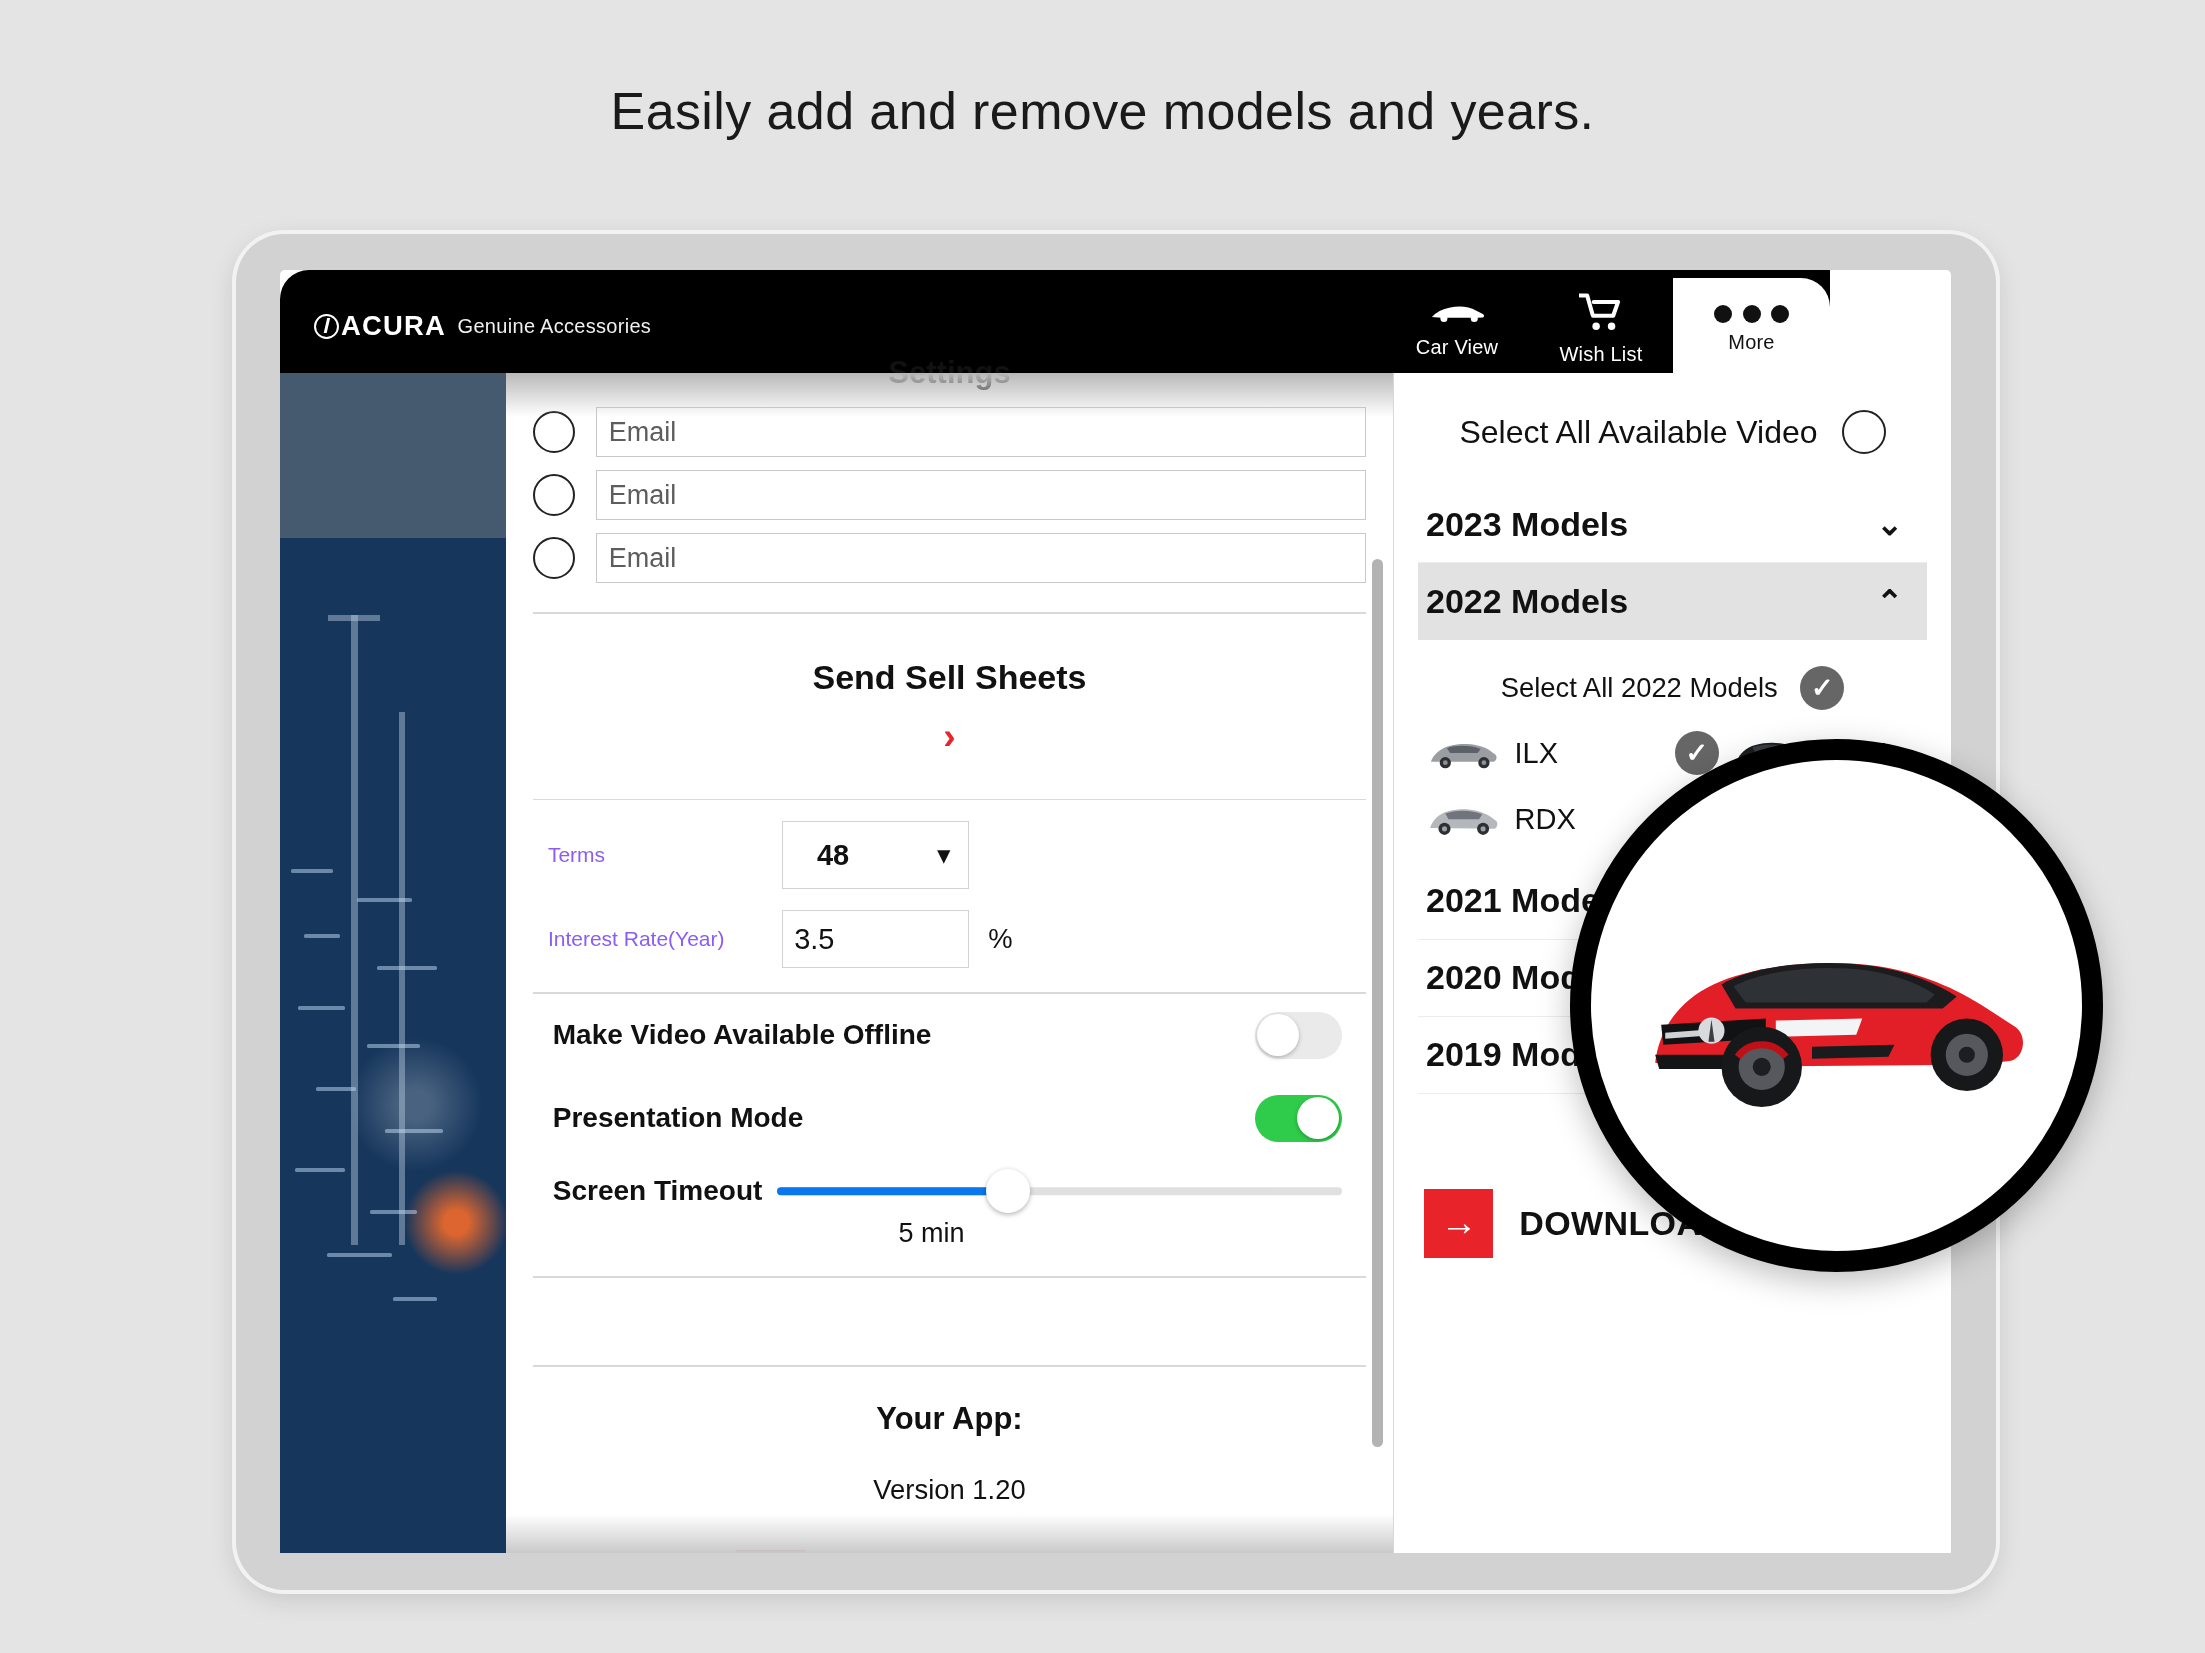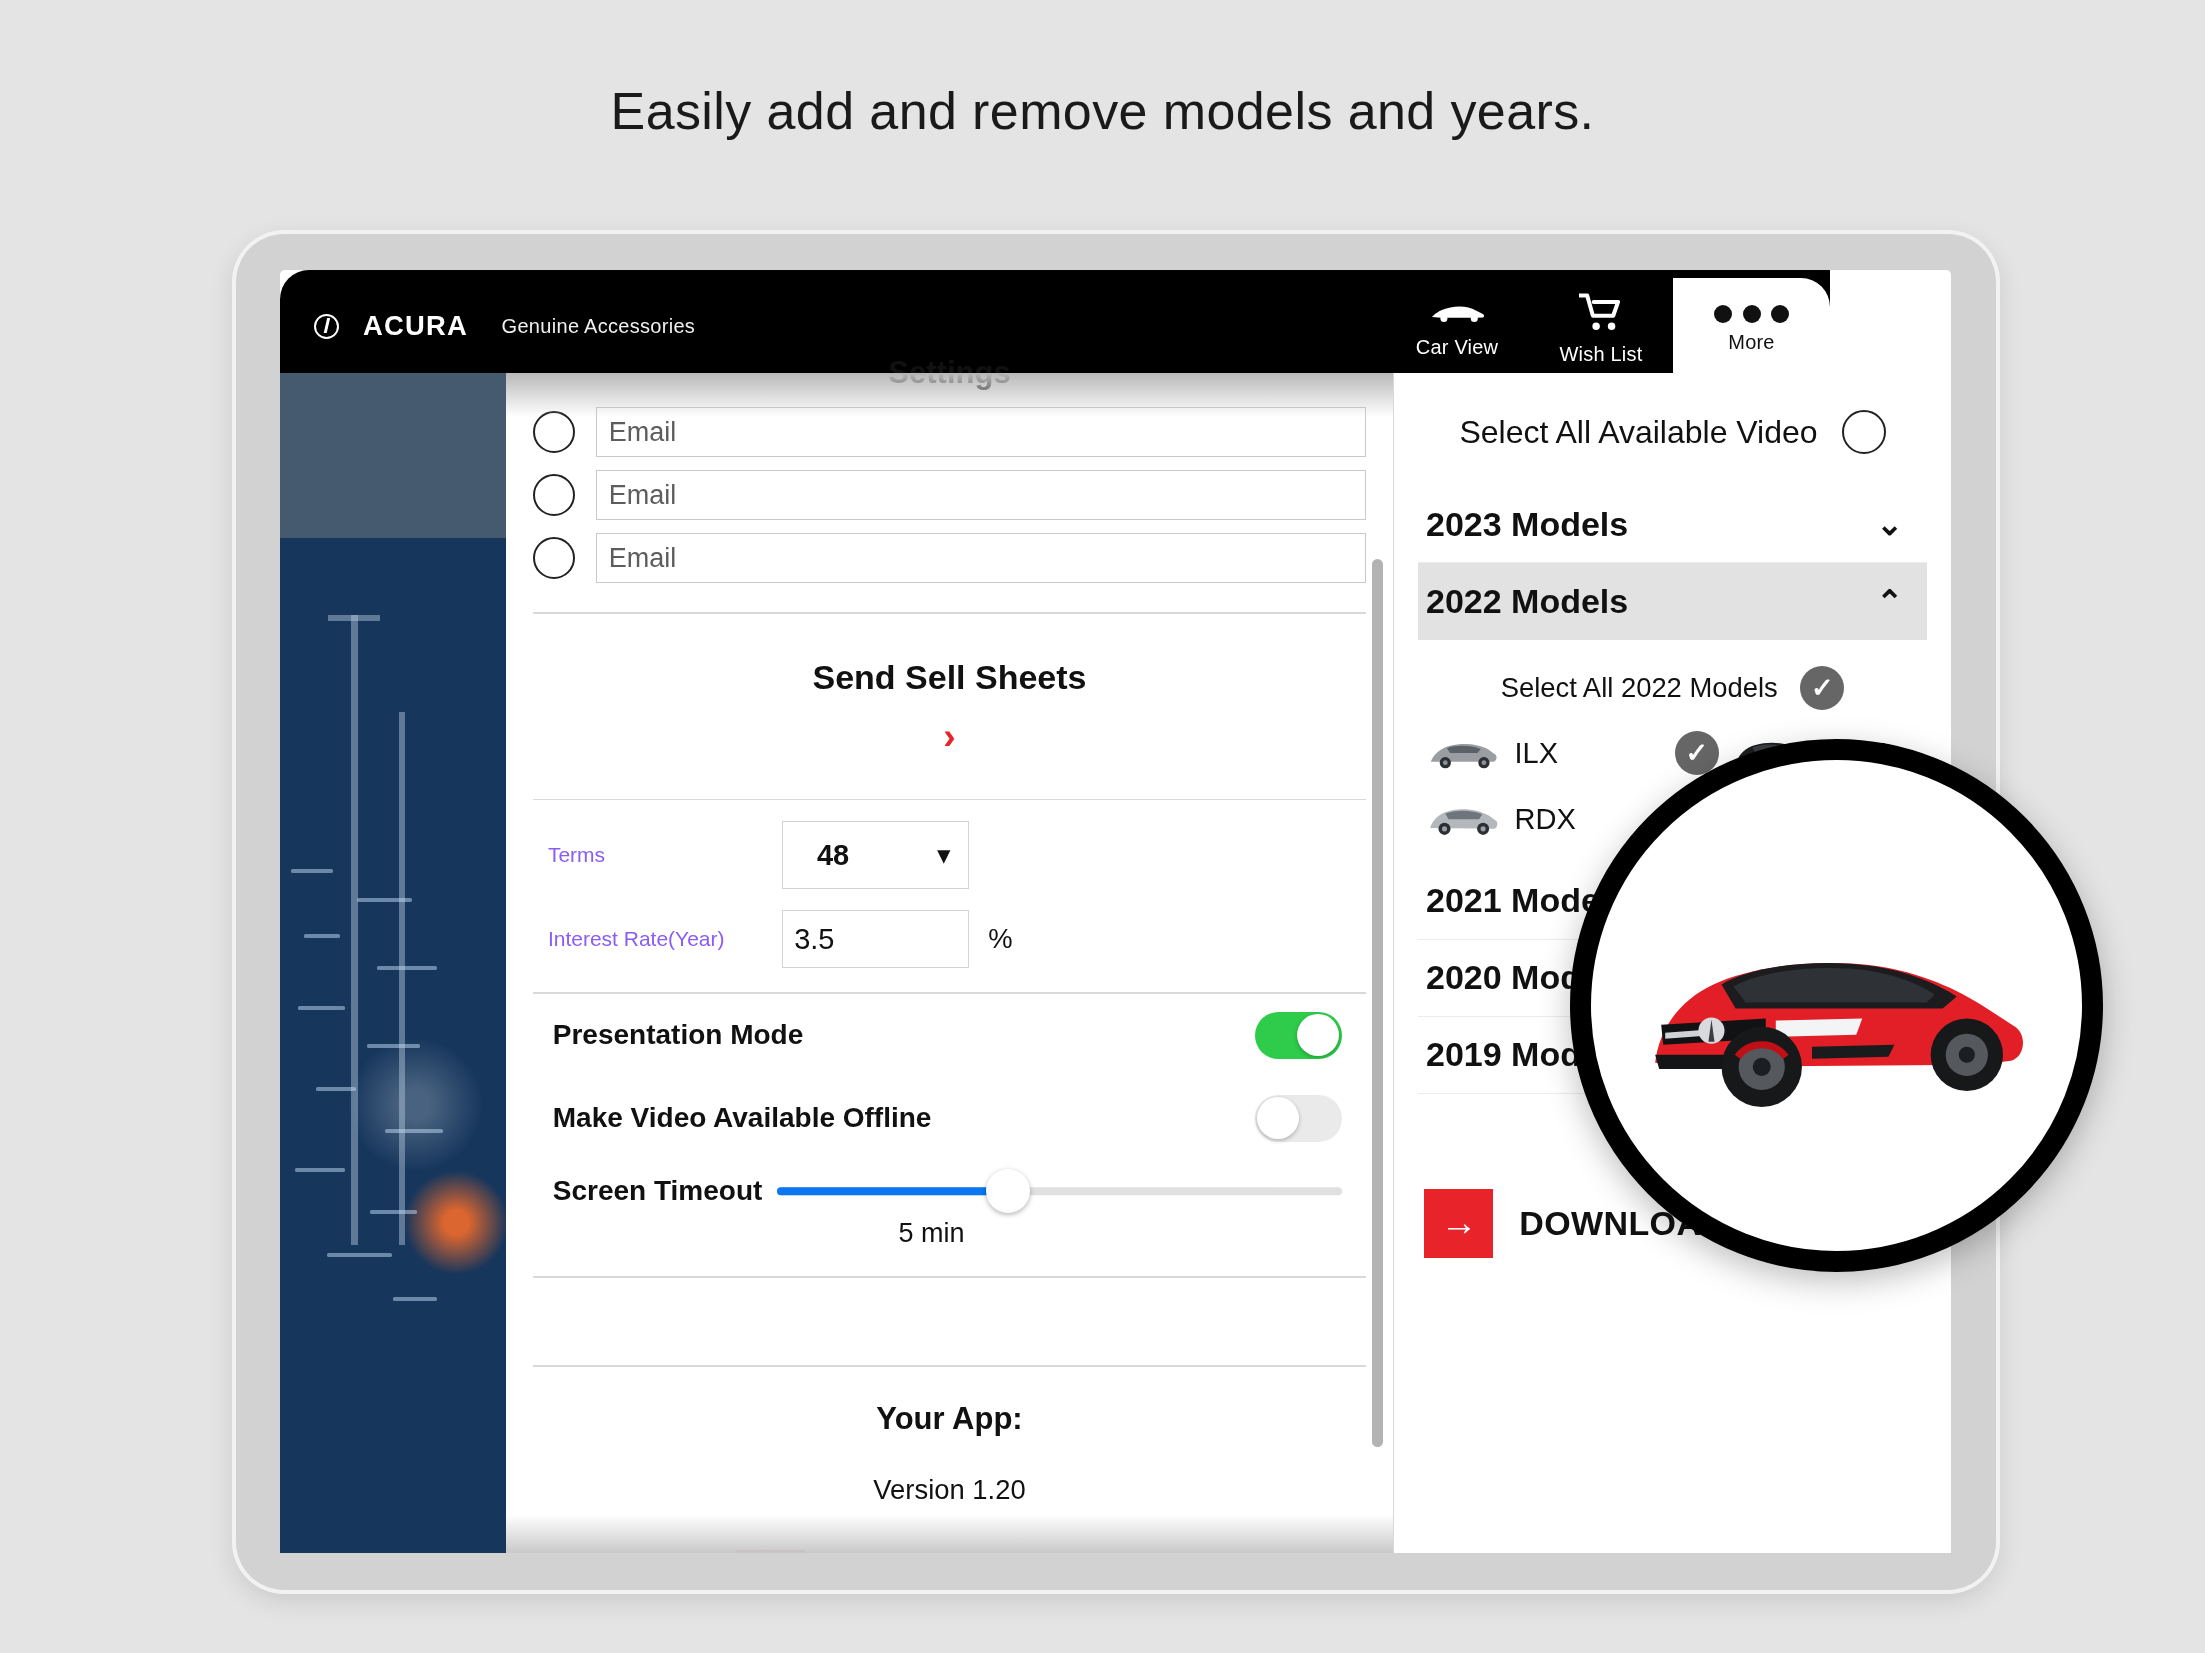--- a/index.html
+++ b/index.html
@@ -50,21 +50,21 @@
 
   
   .topnav {
     position: absolute; left: 0; top: 0;
     width: 1550px; height: 103px;
     background: #000;
     border-top-left-radius: 29px;
   }
   .brand {
     position: absolute; left: 34px; top: 40px;
-    display: flex; align-items: center; gap: 24px;
+    display: flex; align-items: center; gap: 2px;
   }
   .brand-caliper {
     width: 25px; height: 25px; border-radius: 50%;
     border: 2.4px solid #fff; position: relative; flex: none;
   }
   .brand-caliper::after {
     content: ""; position: absolute;
     left: 50%; top: 2.4px; width: 3.2px; height: 15.3px;
     background: #fff; transform: translateX(-50%) skewX(-13deg);
   }
@@ -428,29 +428,29 @@
           <div class="field-row">
             <span class="field-label">Interest Rate(Year)</span>
             <div class="text-box">3.5</div>
             <span class="pct">%</span>
           </div>
 
           <div style="height:24px"></div>
           <hr class="hr">
 
           <div class="toggle-row">
+            <span class="toggle-label">Make Video Available Offline</span>
+            <span class="switch off">
+                <span class="knob"></span>
+              </span>
+          </div>
+
+          <div class="toggle-row">
             <span class="toggle-label">Presentation Mode</span>
             <span class="switch on">
-                <span class="knob"></span>
-              </span>
-          </div>
-
-          <div class="toggle-row">
-            <span class="toggle-label">Make Video Available Offline</span>
-            <span class="switch off">
                 <span class="knob"></span>
               </span>
           </div>
 
           <div class="slider-row">
             <span class="toggle-label">Screen Timeout</span>
             <span class="slider-wrap">
               <span class="slider-track"></span>
               <span class="slider-fill"></span>
               <span class="slider-knob"></span>

